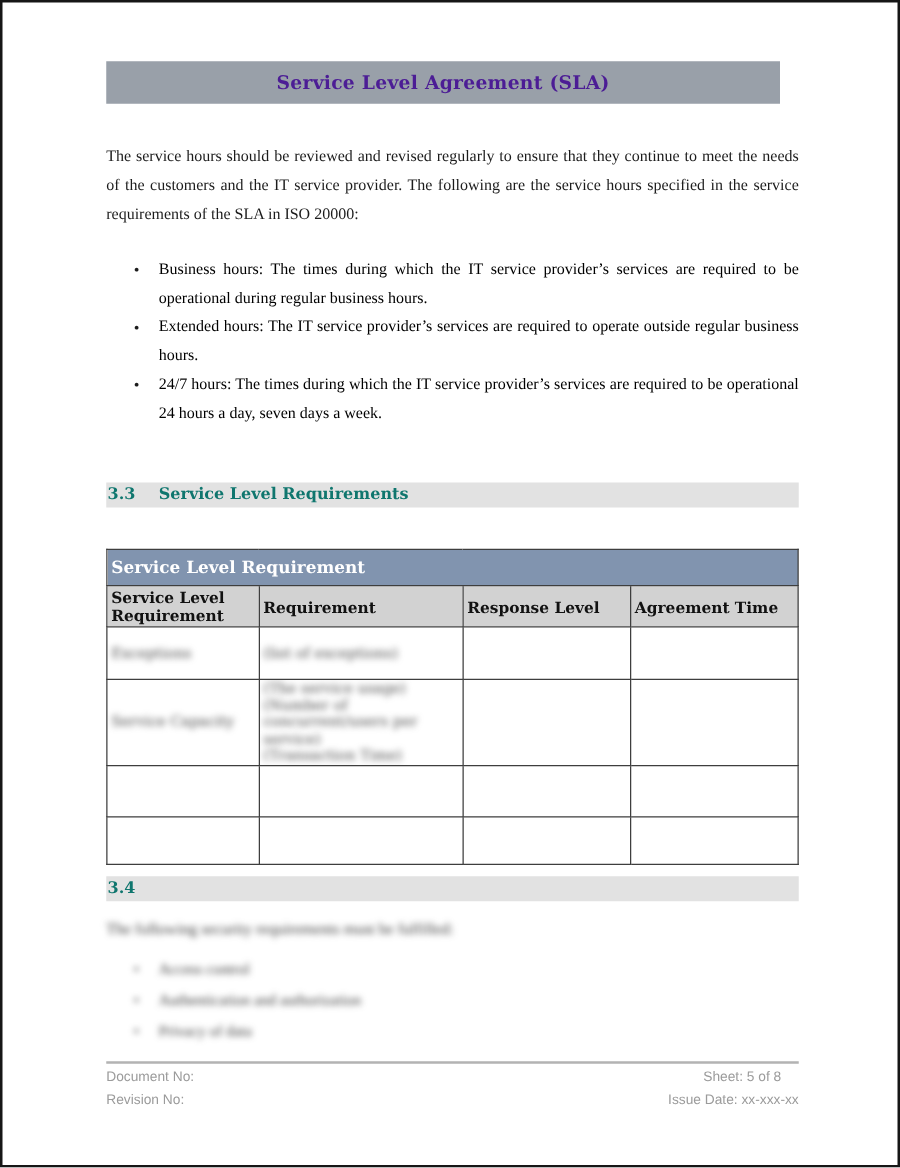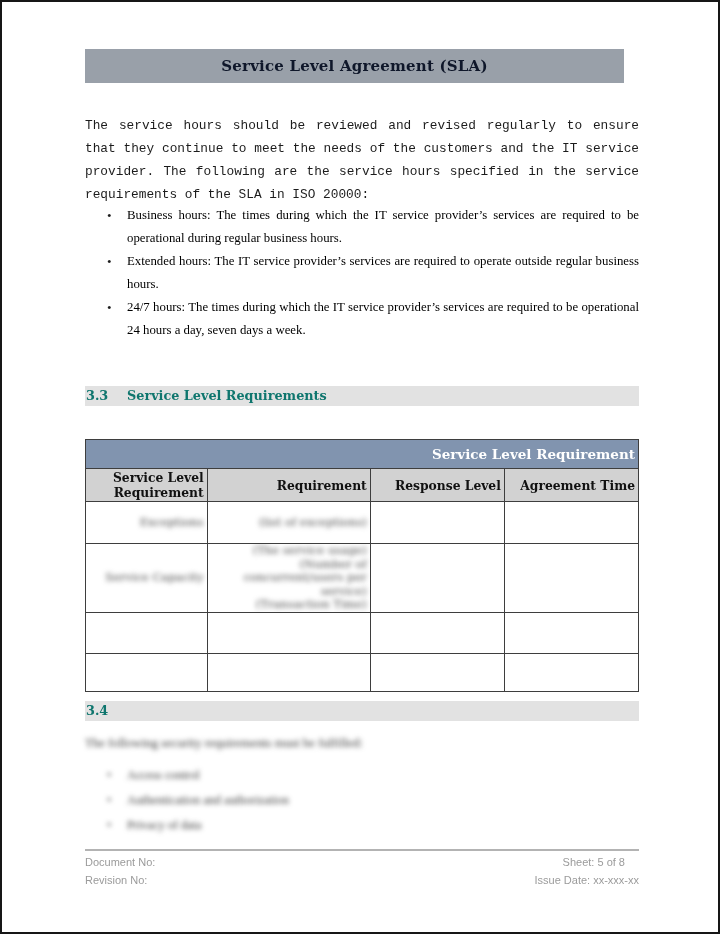--- a/index.html
+++ b/index.html
@@ -13,32 +13,31 @@
     width:720px;height:934px;
     background:#ffffff;
     border:2px solid #161616;
     box-sizing:border-box;
     overflow:hidden;
   }
   
   .banner{
     position:absolute;left:83px;top:47px;width:539px;height:34px;
     background:#99A0A9;
-    color:#0f172a;
+    color:#4c1d95;
     font-family:"DejaVu Serif", serif;
     font-weight:bold;font-size:15px;line-height:34px;
     text-align:center;
     letter-spacing:.2px;
   }
   
   .intro{
     position:absolute;left:83px;top:112px;width:554px;
     font-size:12.8px;line-height:23px;color:#1c1c1c;
     text-align:justify;
-    font-family:Liberation Mono, monospace;
   }
   
   ul.hours{
     position:absolute;left:99px;top:202px;width:538px;
     margin:0;padding:0;list-style:none;
     font-size:12.8px;line-height:23px;color:#000000;
   }
   ul.hours li{
     position:relative;padding-left:26px;text-align:justify;
   }
@@ -60,21 +59,21 @@
   .bar-34{top:699px;gap:40px;}
   
   table.sla{
     position:absolute;left:83px;top:437px;width:554px;
     border-collapse:collapse;table-layout:fixed;
     font-family:"DejaVu Serif", serif;
   }
   table.sla td,table.sla th{
     border:1.5px solid #3E3E3E;
     padding:0 3px;
-    text-align:right;vertical-align:middle;
+    text-align:left;vertical-align:middle;
     overflow:hidden;
   }
   table.sla .title-row th{
     background:#8194AF;color:#ffffff;
     font-size:13.5px;font-weight:bold;height:28px;
   }
   table.sla .head-row th{
     background:#D2D2D2;color:#111111;
     font-size:12.3px;font-weight:bold;height:32px;line-height:15px;
   }

